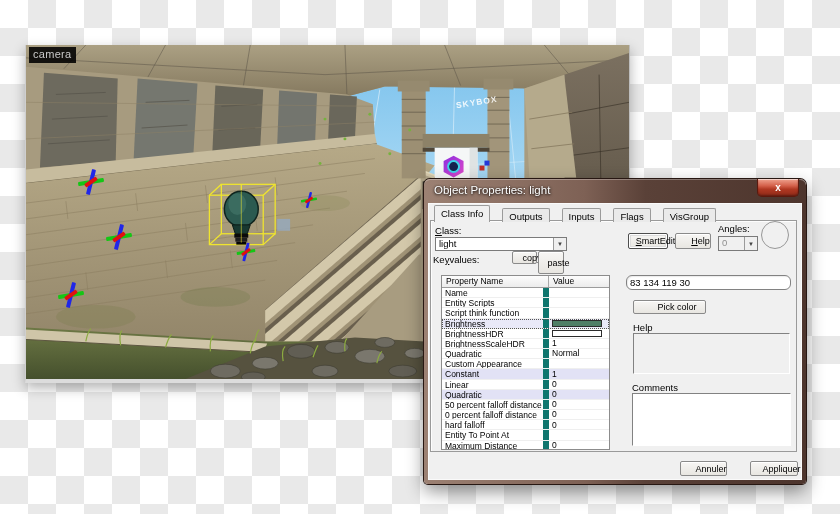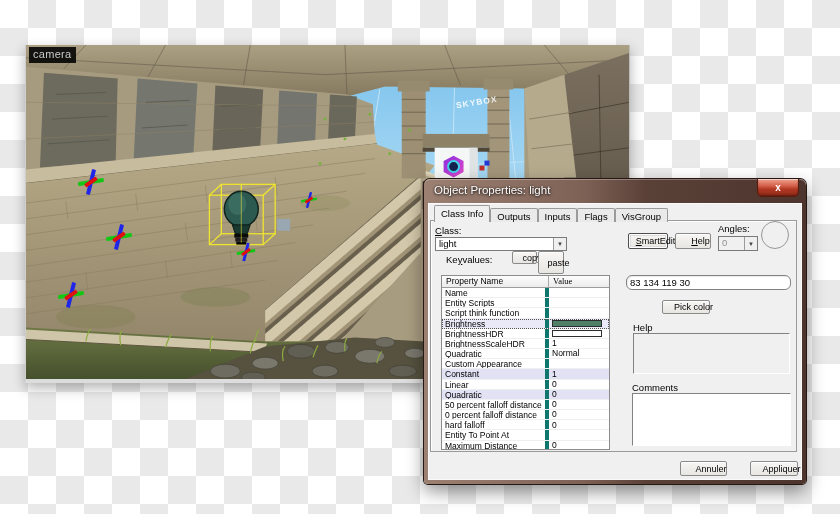--- a/index.html
+++ b/index.html
@@ -46,21 +46,21 @@
   .closebtn{position:absolute;right:7px;top:0;width:42px;height:18px;
     background:linear-gradient(#efa38f,#d4604a 40%,#b03822 60%,#8f2a18);
     border:1px solid #5c190e;border-top:none;border-radius:0 0 5px 5px;
     color:#fff;font-size:10px;font-weight:bold;text-align:center;line-height:17px;
     box-shadow:inset 0 1px 0 rgba(255,255,255,.55), inset 0 -1px 2px rgba(0,0,0,.35);cursor:pointer;}
   .client{position:absolute;left:4px;top:24px;width:374px;height:277px;background:#f0f0f0;
     box-shadow:inset 0 0 0 1px #fafafa;}
   .dialog .abs{position:absolute;}
 
   .tabbar{position:absolute;left:10px;top:26px;display:flex;align-items:flex-end;z-index:2;}
-  .tab{height:14px;padding:1px 6px 0 6px;margin-right:0;font-size:9.5px;line-height:13px;
+  .tab{height:14px;padding:1px 6px 0 6px;margin-right:12px;font-size:9.5px;line-height:13px;
     background:#eaeaea;border:1px solid #9b9b9b;border-bottom:none;border-radius:2px 2px 0 0;cursor:pointer;white-space:nowrap;text-align:right;}
   .tab.active{height:17px;background:#f0f0f0;position:relative;z-index:3;box-shadow:0 1px 0 #f0f0f0;}
   .tabpage{position:absolute;left:6px;top:41px;width:367px;height:232px;
     border:1px solid #9a9a9a;background:#f0f0f0;box-shadow:inset 1px 1px 0 #fdfdfd;}
 
   .lbl{position:absolute;font-size:9.5px;line-height:11px;white-space:nowrap;}
   .btn{position:absolute;display:flex;align-items:center;justify-content:center;
     background:linear-gradient(#f7f6f4,#e8e6e1);border:1px solid #8a8a8a;border-radius:2px;
     font-size:9px;box-shadow:inset 0 1px 0 #fff;cursor:pointer;white-space:nowrap;padding-left:15px;}
   .btn.toggled{border-color:#4e4e4e;box-shadow:inset 0 0 0 1px #fff, inset 0 0 0 2px #dcdcdc;}
@@ -70,23 +70,23 @@
     font-size:6px;color:#444;display:flex;align-items:center;justify-content:center;}
   .combo.disabled{background:#f0f0f0;}
   .combo.disabled .val{color:#8f8f8f;}
   .anglecircle{position:absolute;width:28px;height:28px;border:1.5px solid #979797;border-radius:50%;}
 
   .ptable{position:absolute;left:17px;top:96px;width:169px;height:175px;background:#fff;
     border:1px solid #8c8c8c;font-size:8.5px;overflow:hidden;}
   .phead{display:flex;height:12px;background:linear-gradient(#fcfcfc,#ececec);border-bottom:1px solid #9c9c9c;}
   .phead .hc{line-height:11px;padding-left:4px;overflow:hidden;white-space:nowrap;}
   .phead .hc.n{width:107px;border-right:1px solid #a8a8a8;}
-  .phead .hc.v{flex:1;font-family:Liberation Serif, serif;}
+  .phead .hc.v{flex:1;}
   .prow{display:flex;height:10.18px;line-height:9.5px;border-bottom:1px solid #efefef;cursor:default;}
-  .prow .nc{width:107px;padding:1px 0 0 3px;border-right:4px solid #0f766e;overflow:hidden;white-space:nowrap;}
+  .prow .nc{width:107px;padding:1px 0 0 3px;border-right:6px solid #0f766e;overflow:hidden;white-space:nowrap;}
   .prow .vc{flex:1;padding:1px 0 0 3px;overflow:hidden;white-space:nowrap;display:flex;align-items:center;}
   .prow.tint{background:#e2e2f5;}
   .prow.selected{background:#e9e9f8;outline:1px dotted #555;outline-offset:-1px;}
   .swatch{width:50px;height:7px;border:1px solid #2c2c2c;}
 
   .field{position:absolute;background:#fff;border:1px solid #828282;font-size:9.5px;line-height:13px;
     padding-left:3px;box-shadow:inset 1px 1px 1px rgba(0,0,0,.08);white-space:nowrap;overflow:hidden;}
   .sunken{position:absolute;border:1px solid;border-color:#828282 #fff #fff #828282;background:#f0f0f0;}
   .sunken.white{background:#fff;}
 
@@ -353,21 +353,21 @@
     <div class="tabpage"></div>
 
     <span class="lbl abs" style="left:11px;top:46px;">
       <span></span><u>C</u><span>lass:</span>
     </span>
     <div class="combo abs" style="left:11px;top:58px;width:132px;height:14px;">
       <span class="val">light</span>
       <span class="arrow">▼</span>
     </div>
 
-    <span class="lbl abs" style="left:9px;top:75px;margin-left:13px;">
+    <span class="lbl abs" style="left:9px;top:75px;">
       <span>Ke</span><u>y</u><span>values:</span>
     </span>
     <div class="btn" style="left:88px;top:72px;width:25px;height:13px;">copy</div>
     <div class="btn" style="left:114px;top:72px;width:26px;height:23px;">paste</div>
 
     <div class="btn toggled" style="left:204px;top:54px;width:40px;height:16px;">
       <span><span></span><u>S</u><span>martEdit</span></span>
     </div>
     <div class="btn" style="left:251px;top:54px;width:36px;height:16px;">
       <span><span></span><u>H</u><span>elp</span></span>
@@ -450,21 +450,21 @@
             <span class="vc"></span>
           </div>
           <div class="prow">
             <span class="nc">Maximum Distance</span>
             <span class="vc">0</span>
           </div>
         </div>
     </div>
 
     <div class="field" style="left:202px;top:96px;width:165px;height:15px;border-radius:6px;">83 134 119 30</div>
-    <div class="btn" style="left:209px;top:121px;width:48px;height:14px;margin-left:29px;">Pick color</div>
+    <div class="btn" style="left:209px;top:121px;width:73px;height:14px;">Pick color</div>
     <span class="lbl abs" style="left:209px;top:143px;">Help</span>
     <div class="sunken" style="left:209px;top:154px;width:157px;height:41px;"></div>
     <span class="lbl abs" style="left:208px;top:203px;">Comments</span>
     <div class="sunken white" style="left:208px;top:214px;width:159px;height:53px;"></div>
 
     <div class="btn" style="left:256px;top:282px;width:47px;height:15px;">Annuler</div>
     <div class="btn" style="left:326px;top:282px;width:48px;height:15px;">Appliquer</div>
   </div>
 </div>
 

